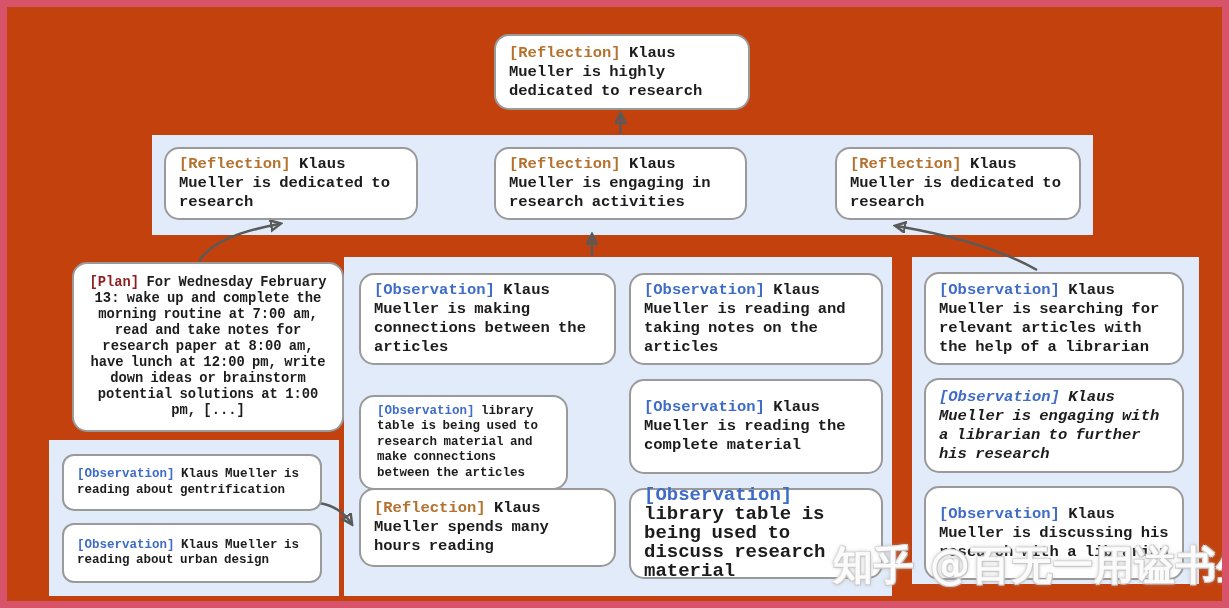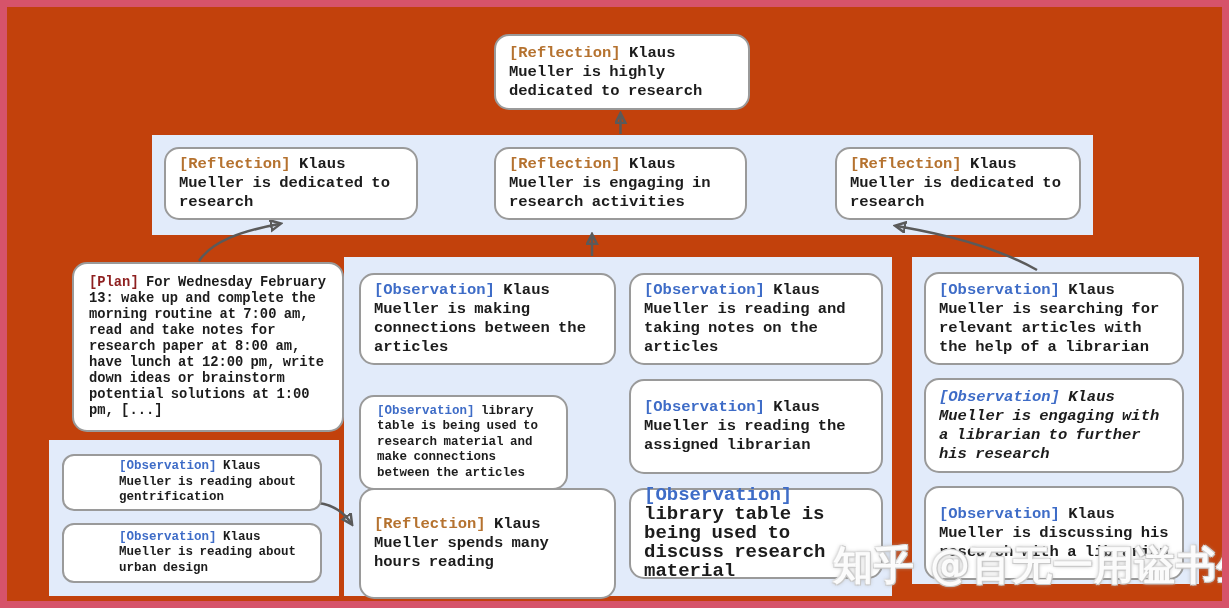--- a/index.html
+++ b/index.html
@@ -30,21 +30,21 @@
     padding:6px 13px;
     font-weight:bold;
     color:#1c1c1c;
     font-size:15.5px;
     line-height:19px;
     word-spacing:-1px;
   }
   .node p.sm{font-size:12.5px;line-height:15.5px;}
   .node p.xs{font-size:19px;}
   .node p.plan-text{font-size:13.8px;line-height:16px;padding:6px 15px;}
-  .node.small{border-radius:12px;padding-left:42px;}
+  .node.small{border-radius:12px;}
   .tag{font-weight:bold;}
   .tag.reflection{color:var(--reflection,#b5722f);}
   .tag.observation{color:var(--observation,#3e6cc7);}
   .tag.plan{color:var(--plan,#8e1f1f);}
   .arrows{
     position:absolute;left:0;top:0;width:1229px;height:608px;
     pointer-events:none;
   }
   .arrows path{stroke:#5a5a5a;stroke-width:2.5;fill:none;}
   .watermark{
@@ -89,46 +89,46 @@
   <div class="node" style="left:157px;top:140px;width:254px;height:73px;">
     <p><span class="tag reflection">[Reflection]</span> <span>Klaus Mueller is dedicated to research</span></p>
   </div>
   <div class="node" style="left:487px;top:140px;width:253px;height:73px;">
     <p><span class="tag reflection">[Reflection]</span> <span>Klaus Mueller is engaging in research activities</span></p>
   </div>
   <div class="node" style="left:828px;top:140px;width:246px;height:73px;">
     <p><span class="tag reflection">[Reflection]</span> <span>Klaus Mueller is dedicated to research</span></p>
   </div>
 
-  <div class="node" style="left:65px;top:255px;width:272px;height:170px;">
+  <div class="node" style="left:65px;top:255px;width:272px;height:170px;text-align:center;">
     <p class="plan-text"><span class="tag plan">[Plan]</span> <span>For Wednesday February 13: wake up and complete the morning routine at 7:00 am, read and take notes for research paper at 8:00 am, have lunch at 12:00 pm, write down ideas or brainstorm potential solutions at 1:00 pm, [...]</span></p>
   </div>
 
   <div class="node small" style="left:55px;top:447px;width:260px;height:57px;">
     <p class="sm"><span class="tag observation">[Observation]</span> <span>Klaus Mueller is reading about gentrification</span></p>
   </div>
   <div class="node small" style="left:55px;top:516px;width:260px;height:60px;">
     <p class="sm"><span class="tag observation">[Observation]</span> <span>Klaus Mueller is reading about urban design</span></p>
   </div>
 
   <div class="node" style="left:352px;top:266px;width:257px;height:92px;">
     <p style=""><span class="tag observation">[Observation]</span> <span>Klaus Mueller is making connections between the articles</span></p>
   </div>
   <div class="node" style="left:352px;top:372px;width:209px;height:95px;margin-top:16px;">
     <p class="sm" style="padding:6px 16px;"><span class="tag observation">[Observation]</span> <span>library table is being used to research material and make connections between the articles</span></p>
   </div>
-  <div class="node" style="left:352px;top:481px;width:257px;height:111px;">
+  <div class="node" style="left:352px;top:481px;width:257px;height:79px;">
     <p><span class="tag reflection">[Reflection]</span> <span>Klaus Mueller spends many hours reading</span></p>
   </div>
 
   <div class="node" style="left:622px;top:266px;width:254px;height:92px;">
     <p><span class="tag observation">[Observation]</span> <span>Klaus Mueller is reading and taking notes on the articles</span></p>
   </div>
   <div class="node" style="left:622px;top:372px;width:254px;height:95px;">
-    <p><span class="tag observation">[Observation]</span> <span>Klaus Mueller is reading the assigned librarian</span></p>
+    <p><span class="tag observation">[Observation]</span> <span>Klaus Mueller is reading the complete material</span></p>
   </div>
   <div class="node" style="left:622px;top:481px;width:254px;height:91px;">
     <p class="xs"><span class="tag observation">[Observation]</span> <span>library table is being used to discuss research material</span></p>
   </div>
 
   <div class="node" style="left:917px;top:265px;width:260px;height:93px;">
     <p><span class="tag observation">[Observation]</span> <span>Klaus Mueller is searching for relevant articles with the help of a librarian</span></p>
   </div>
   <div class="node" style="left:917px;top:371px;width:260px;height:95px;font-style:italic;">
     <p><span class="tag observation">[Observation]</span> <span>Klaus Mueller is engaging with a librarian to further his research</span></p>

